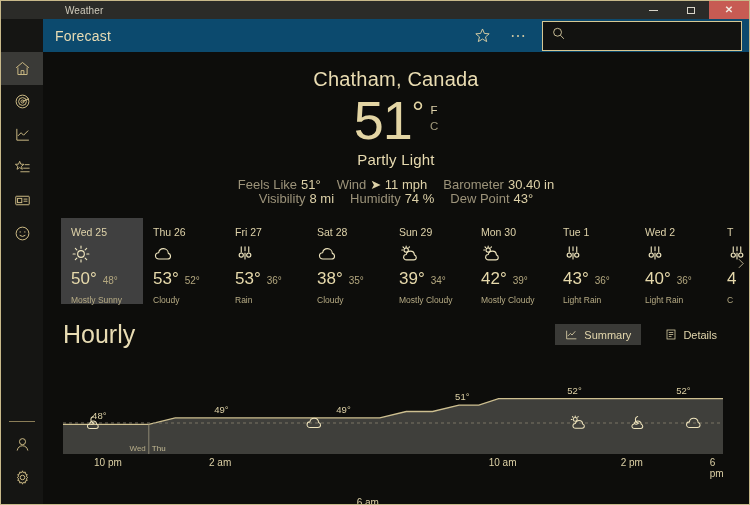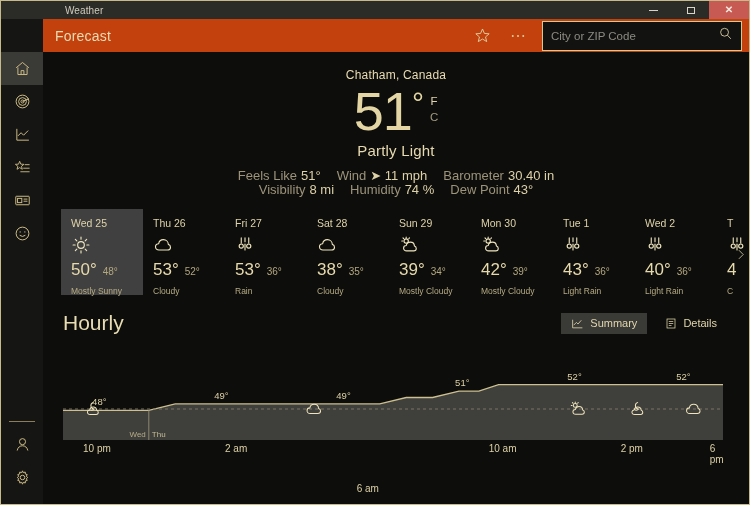--- a/index.html
+++ b/index.html
@@ -68,21 +68,21 @@
   .maincol {
     flex: 1; height: 100%;
     display: flex; flex-direction: column;
     position: relative;
     overflow: hidden;
   }
 
   
   .cmdbar {
     height: 33px; min-height: 33px;
-    background: #c2410c;
+    background: #0c4a6e;
     display: flex; align-items: center;
     position: relative;
   }
   .cmd-title {
     color: #e8dcb4; font-size: 14px; margin-left: 12px; letter-spacing: .2px;
   }
   .cmd-right { margin-left: auto; display: flex; align-items: center; }
   .icon-btn {
     width: 36px; height: 30px;
     display: flex; align-items: center; justify-content: center;
@@ -94,21 +94,21 @@
     background: #121210;
     display: flex; align-items: center;
     margin-right: 7px; margin-left: 6px;
     padding: 0 8px;
   }
   .searchbox .ph { color: #8c8a83; font-size: 11.5px; flex: 1; }
   .searchbox .mag { color: #ded1a6; }
 
   
   .current { text-align: center; padding-top: 16px; }
-  .loc { color: #e9dcb2; font-size: 12px; letter-spacing: .2px; }
+  .loc { color: #e9dcb2; font-size: 20px; letter-spacing: .2px; }
   .tempwrap {
     display: flex; align-items: flex-start; justify-content: center;
     margin-top: 2px;
   }
   .bigtemp {
     color: #e3d5a4; font-size: 54px; line-height: 54px;
     font-weight: 300; letter-spacing: -1px;
   }
   .bigtemp .deg { font-size: 30px; vertical-align: top; line-height: 38px; }
   .units {
@@ -148,22 +148,22 @@
   .chev-right {
     position: absolute; right: 2px; top: 38px;
     color: #ded2a9;
   }
 
   
   .hourly-head {
     display: flex; align-items: center;
     margin-top: 16px; padding-left: 20px; padding-right: 22px;
   }
-  .hourly-title { color: #e8dcb3; font-size: 21px; font-weight: 300; }
-  .toggles { margin-left: auto; display: flex; gap: 8px; }
+  .hourly-title { color: #e8dcb3; font-size: 25px; font-weight: 300; }
+  .toggles { margin-left: auto; display: flex; gap: 14px; }
   .tgl {
     display: flex; align-items: center; gap: 6px;
     padding: 4px 10px; color: #e2d6ac; font-size: 11px;
   }
   .tgl.on { background: #3a3a37; }
 
   
   .chartwrap {
     margin-top: 12px; padding-left: 20px; padding-right: 22px;
     position: relative;
@@ -276,21 +276,20 @@
             </svg>
           </div>
           <div class="icon-btn">
             <svg width="18" height="6" viewBox="0 0 24 8">
               <circle cx="5" cy="4" r="1.3" fill="currentColor"></circle>
               <circle cx="12" cy="4" r="1.3" fill="currentColor"></circle>
               <circle cx="19" cy="4" r="1.3" fill="currentColor"></circle>
             </svg>
           </div>
           <div class="searchbox">
-            <span class="ph" title="Search">City or ZIP Code</span>
             <span class="mag">
               <svg width="15" height="15" viewBox="0 0 24 24" fill="none" stroke="currentColor" stroke-width="1.4">
                 <circle cx="10.5" cy="10" r="6.3"></circle>
                   <path d="M15.2 14.8 L20.5 20.5"></path>
               </svg>
             </span>
           </div>
         </div>
       </div>
 
@@ -539,22 +538,22 @@
             <text x="36.3" y="58.3" fill="#ddd1a6" font-size="9.5" font-family="Liberation Sans, sans-serif" text-anchor="middle">48°</text>
             <text x="158.4" y="51.9" fill="#ddd1a6" font-size="9.5" font-family="Liberation Sans, sans-serif" text-anchor="middle">49°</text>
             <text x="280.5" y="51.9" fill="#ddd1a6" font-size="9.5" font-family="Liberation Sans, sans-serif" text-anchor="middle">49°</text>
             <text x="399.3" y="39.1" fill="#ddd1a6" font-size="9.5" font-family="Liberation Sans, sans-serif" text-anchor="middle">51°</text>
             <text x="511.5" y="32.7" fill="#ddd1a6" font-size="9.5" font-family="Liberation Sans, sans-serif" text-anchor="middle">52°</text>
             <text x="620.4" y="32.7" fill="#ddd1a6" font-size="9.5" font-family="Liberation Sans, sans-serif" text-anchor="middle">52°</text>
             <text x="82.8" y="90" fill="#b6ac88" font-size="8" font-family="Liberation Sans, sans-serif" text-anchor="end">Wed</text>
             <text x="88.8" y="90" fill="#c6bc96" font-size="8" font-family="Liberation Sans, sans-serif" text-anchor="start">Thu</text>
           </svg>
         <div class="xaxis-inner" id="xaxis" style="padding-top:3px;">
-            <span class="xlab" style="left:20px;">10 pm</span>
-            <span class="xlab" style="left:162px;">2 am</span>
+            <span class="xlab" style="left:31px;">10 pm</span>
+            <span class="xlab" style="left:146px;">2 am</span>
             <span class="xlab" style="left:293.7px;margin-top:40px;">6 am</span>
             <span class="xlab" style="left:425.7px;text-align:center;">10 am</span>
             <span class="xlab" style="left:557.7px;">2 pm</span>
             <span class="xlab" style="left:646.8px;">6 pm</span>
           </div>
       </div>
 
     </div>
   </div>
 </div>

